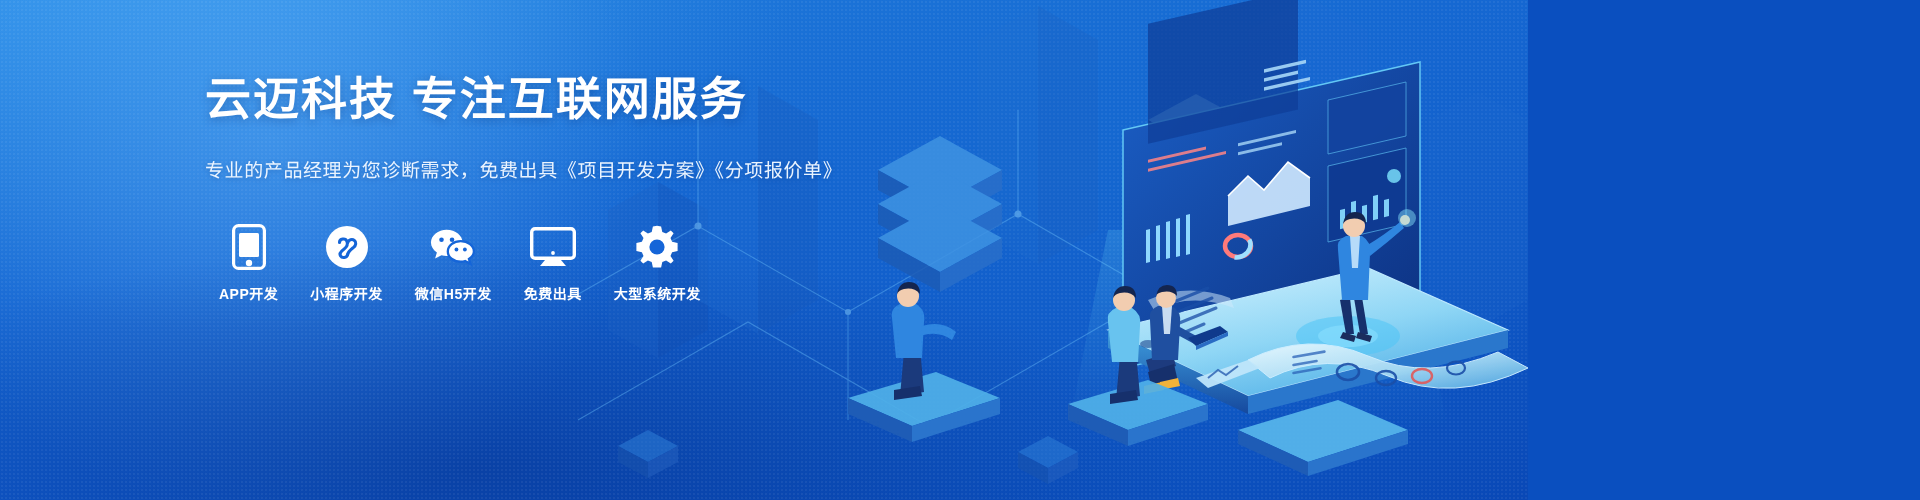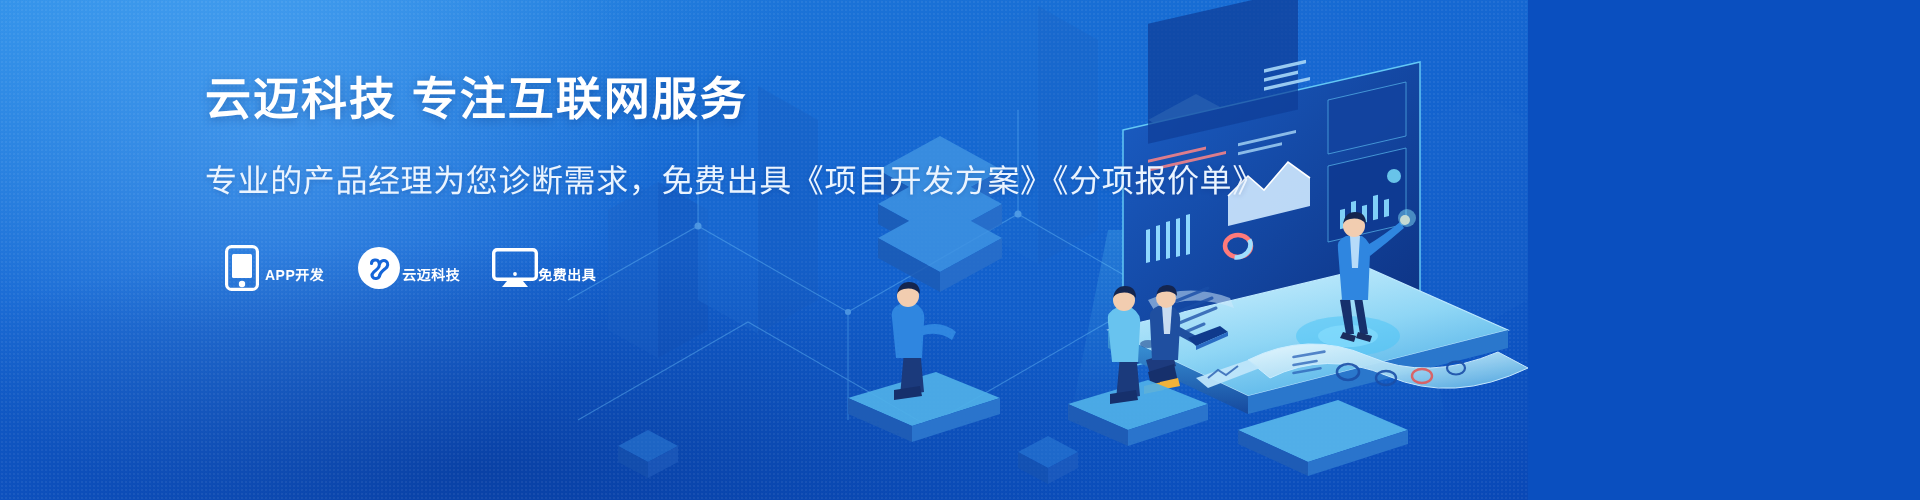--- a/index.html
+++ b/index.html
@@ -55,38 +55,39 @@
     font-size: 46px;
     line-height: 1.18;
     font-weight: 700;
     color: #ffffff;
     letter-spacing: 2px;
     text-shadow: 0 2px 10px rgba(0,30,90,0.28);
     white-space: nowrap;
   }
   .subline {
     margin: 0;
-    font-size: 32px;
+    font-size: 19px;
     line-height: 1.58;
     color: #eaf4ff;
     letter-spacing: 0.6px;
     white-space: nowrap;
     text-shadow: 0 1px 5px rgba(0,30,90,0.22);
   }
   .sub-wrap { margin-top: 30px; }
 
   
   .services {
     display: flex;
     align-items: flex-start;
     margin-top: 38px;
     margin-left: 14px;
   }
   .service {
     display: flex;
+    flex-direction: column;
     align-items: center;
     margin-right: 32px;
     cursor: pointer;
   }
   .service:last-child { margin-right: 0; }
   .svc-icon {
     width: 46px;
     height: 46px;
     display: flex;
     align-items: center;
@@ -402,31 +403,64 @@
       <div class="service">
         <span class="svc-icon">
           <svg width="44" height="44" viewBox="0 0 44 44" xmlns="http://www.w3.org/2000/svg">
             <circle cx="22" cy="22" r="21" fill="#ffffff"></circle>
             <path d="M14.5 17.5 C14.5 13.5 20.5 12.6 22 16.4 C23.2 19.6 21.2 22.6 18.6 24.4
                      C16 26.2 14.2 28.6 15.6 31 C17 33.4 21.8 33 22.6 29.6" fill="none" stroke="#1565d8" stroke-width="3.1" stroke-linecap="round"></path>
             <path d="M22.6 29.6 C23.4 26.2 26.4 24.2 28.6 22.4 C31 20.4 31.6 17 29.4 15.4
                      C27.2 13.8 23.6 14.6 22.9 17.4" fill="none" stroke="#1565d8" stroke-width="3.1" stroke-linecap="round"></path>
           </svg>
         </span>
-        <span class="svc-label">云迈科技</span>
+        <span class="svc-label">小程序开发</span>
       </div>
 
+      <div class="service">
+        <span class="svc-icon">
+          <svg width="48" height="42" viewBox="0 0 48 42" xmlns="http://www.w3.org/2000/svg">
+
+            <path d="M17.5 3 C8.4 3 1 9 1 16.4 C1 20.6 3.4 24.3 7.2 26.8 L5.3 33 L12 29.6
+                     C13.8 30.1 15.6 30.4 17.5 30.4 C26.6 30.4 34 24.4 34 16.4
+                     C34 9 26.6 3 17.5 3 Z" fill="#ffffff"></path>
+            <circle cx="12" cy="13.4" r="2.4" fill="#1565d8"></circle>
+            <circle cx="23" cy="13.4" r="2.4" fill="#1565d8"></circle>
+
+            <path d="M32 14.8 C24.6 14.8 18.6 19.6 18.6 25.6 C18.6 31.6 24.6 36.4 32 36.4
+                     C33.6 36.4 35.2 36.2 36.6 35.7 L42.2 38.6 L40.6 33.4
+                     C43.8 31.3 45.8 28.6 45.8 25.6 C45.8 19.6 39.6 14.8 32 14.8 Z" fill="#ffffff" stroke="#1565d8" stroke-width="2.4"></path>
+            <circle cx="27.6" cy="23.6" r="2" fill="#1565d8"></circle>
+            <circle cx="36.4" cy="23.6" r="2" fill="#1565d8"></circle>
+          </svg>
+        </span>
+        <span class="svc-label">微信H5开发</span>
+      </div>
 
       <div class="service">
         <span class="svc-icon">
           <svg width="46" height="40" viewBox="0 0 46 40" xmlns="http://www.w3.org/2000/svg">
             <rect x="1.7" y="1.7" width="42.6" height="29.6" rx="3.4" fill="none" stroke="#ffffff" stroke-width="3.4"></rect>
             <circle cx="23" cy="26" r="1.9" fill="#ffffff"></circle>
             <path d="M15 33 L31 33 L36 39 L10 39 Z" fill="#ffffff"></path>
           </svg>
         </span>
         <span class="svc-label">免费出具</span>
       </div>
 
+      <div class="service">
+        <span class="svc-icon">
+          <svg width="44" height="44" viewBox="0 0 44 44" xmlns="http://www.w3.org/2000/svg">
+            <path d="M22 0.8 L26.1 1.4 L27.3 6.9 L31.1 8.5 L35.8 5.4 L38.6 8.2 L35.5 12.9
+                     L37.1 16.7 L42.6 17.9 L42.6 22 L42.6 26.1 L37.1 27.3 L35.5 31.1
+                     L38.6 35.8 L35.8 38.6 L31.1 35.5 L27.3 37.1 L26.1 42.6 L22 42.6
+                     L17.9 42.6 L16.7 37.1 L12.9 35.5 L8.2 38.6 L5.4 35.8 L8.5 31.1
+                     L6.9 27.3 L1.4 26.1 L1.4 22 L1.4 17.9 L6.9 16.7 L8.5 12.9
+                     L5.4 8.2 L8.2 5.4 L12.9 8.5 L16.7 6.9 L17.9 1.4 Z" fill="#ffffff"></path>
+            <circle cx="22" cy="22" r="7.6" fill="#1565d8"></circle>
+          </svg>
+        </span>
+        <span class="svc-label">大型系统开发</span>
+      </div>
 
     </div>
   </div>
 </div>
 
 </body></html>

